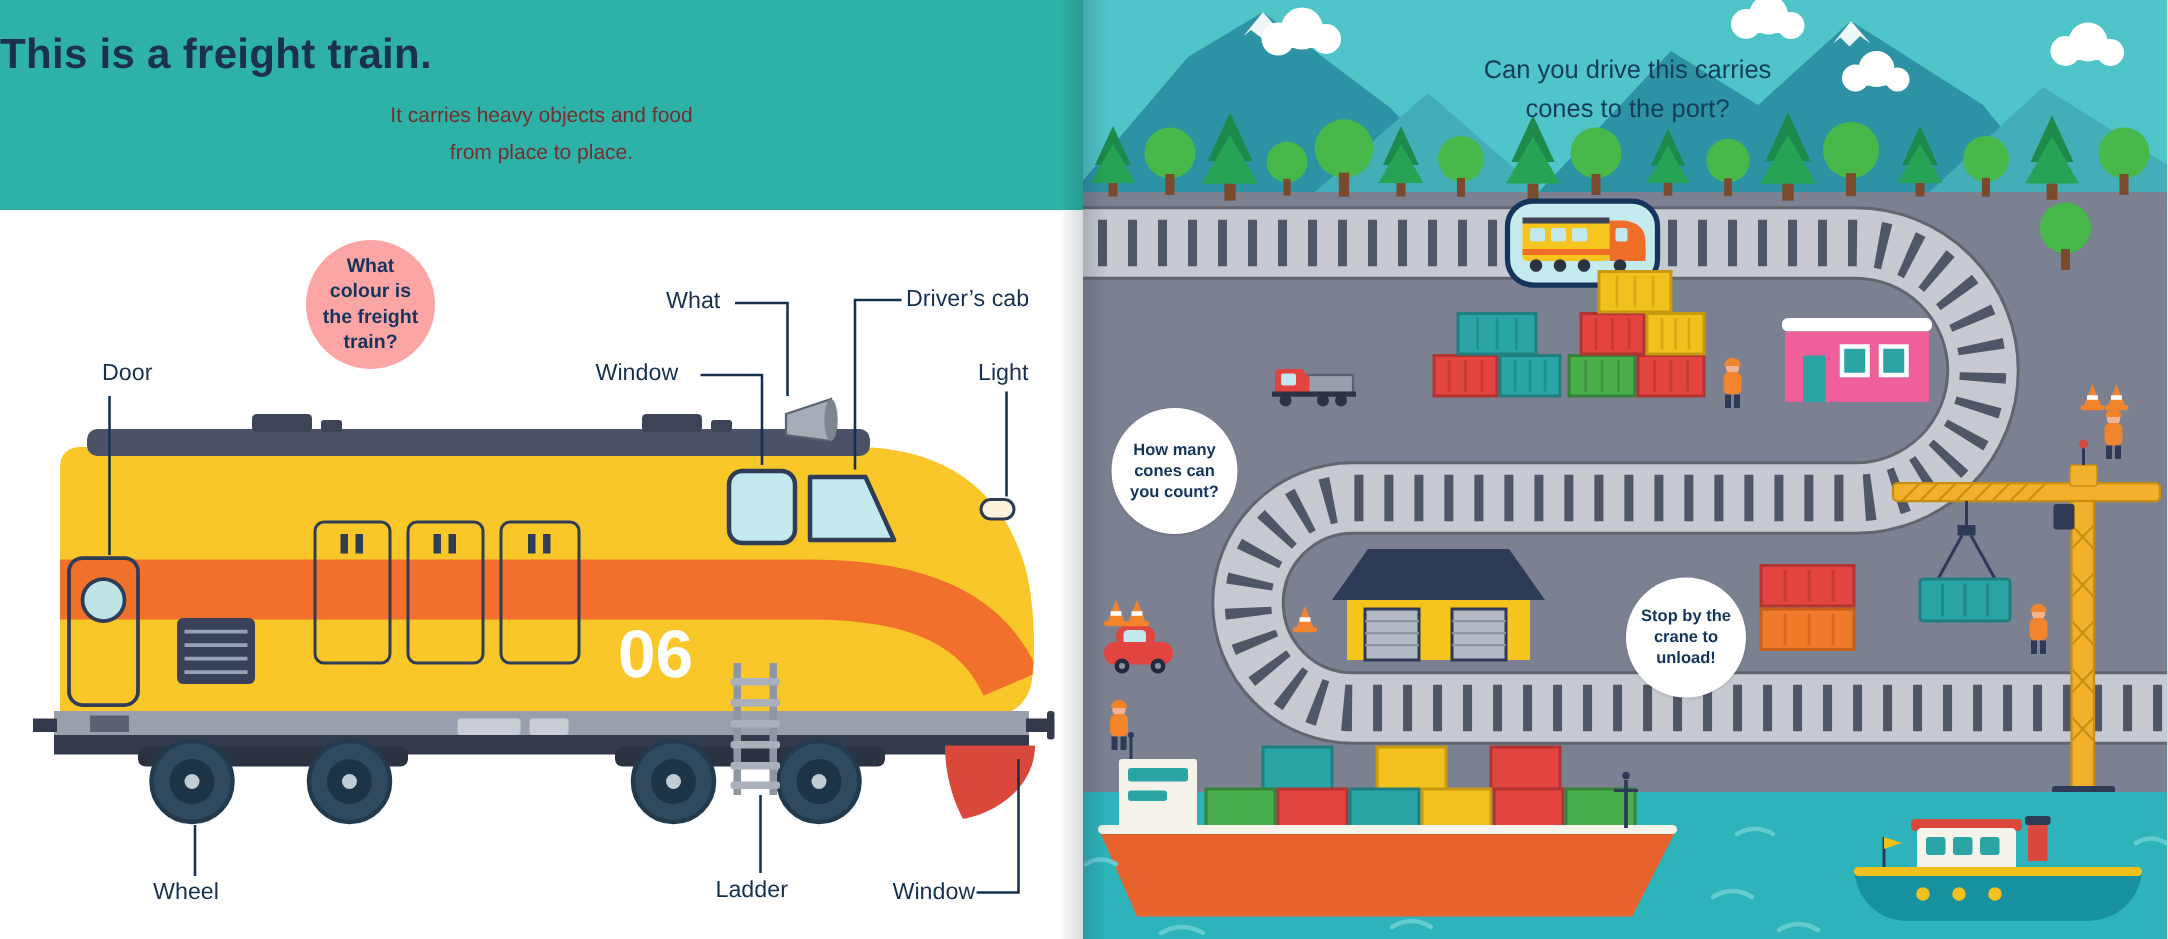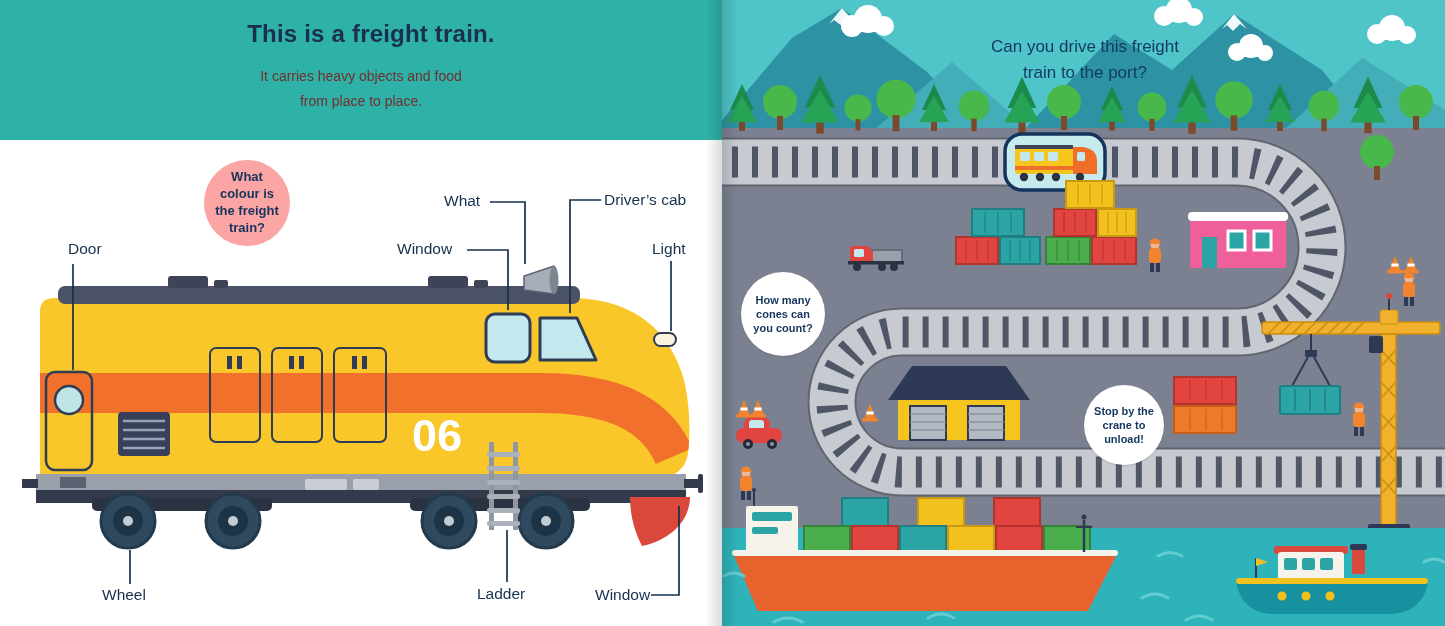--- a/index.html
+++ b/index.html
@@ -3,22 +3,22 @@
 <meta charset="utf-8">
 <style>
   html,body{margin:0;padding:0;background:#ffffff;}
   .spread{position:relative;width:1445px;height:626px;overflow:hidden;
     font-family:"Liberation Sans",sans-serif;background:#fff;}
   .page{position:absolute;top:0;height:626px;overflow:hidden;}
   .page-left{left:0;width:722px;background:#ffffff;}
   .page-right{left:722px;width:723px;background:#4fc4c9;}
   svg.art{position:absolute;left:0;top:0;}
   .band{position:absolute;top:0;left:0;width:722px;height:140px;background:#2eb1a6;}
-  .band-title{position:absolute;top:20px;left:0;right:0;text-align:center;
-    font-size:24px;font-weight:700;color:#1b2f4e;letter-spacing:.2px;margin-left:20px;}
+  .band-title{position:absolute;top:20px;left:0;right:0;
+    font-size:28px;font-weight:700;color:#1b2f4e;letter-spacing:.2px;}
   .band-sub{position:absolute;top:64px;left:0;right:0;text-align:center;
     font-size:14px;color:#732f2f;line-height:25px;}
   .label{position:absolute;font-size:15.5px;font-weight:500;color:#16304f;white-space:nowrap;z-index:6;}
   .bubble{position:absolute;border-radius:50%;display:flex;align-items:center;justify-content:center;
     text-align:center;font-weight:700;color:#14345c;box-sizing:border-box;z-index:6;}
   .bubble-teal{background:#fca5a5;width:86px;height:86px;left:204px;top:160px;
     font-size:13px;line-height:1.3;padding:10px;}
   .bubble-white{background:#ffffff;font-size:11px;line-height:1.3;padding:10px;
     box-shadow:0 1px 2px rgba(0,0,0,.12);}
   .bubble-cones{left:19px;top:272px;width:84px;height:84px;}
@@ -410,22 +410,22 @@
         <path d="M206 618 q13 -8 26 0"></path>
         <path d="M420 598 q13 -8 26 0"></path>
         <path d="M464 620 q13 -8 26 0"></path>
         <path d="M436 556 q12 -7 24 0"></path>
         <path d="M702 562 q10 -6 20 0"></path>
         <path d="M2 576 q10 -6 20 0"></path>
       </g>
     </svg>
 
     <div class="rq">
-      <div>Can you drive this freight</div>
-      <div>train to the port?</div>
+      <div>Can you drive this carries</div>
+      <div>cones to the port?</div>
     </div>
 
     <div class="bubble bubble-white bubble-cones">
       <span>How many cones can you count?</span>
     </div>
     <div class="bubble bubble-white bubble-crane">
       <span>Stop by the crane to unload!</span>
     </div>
   </section>
 

